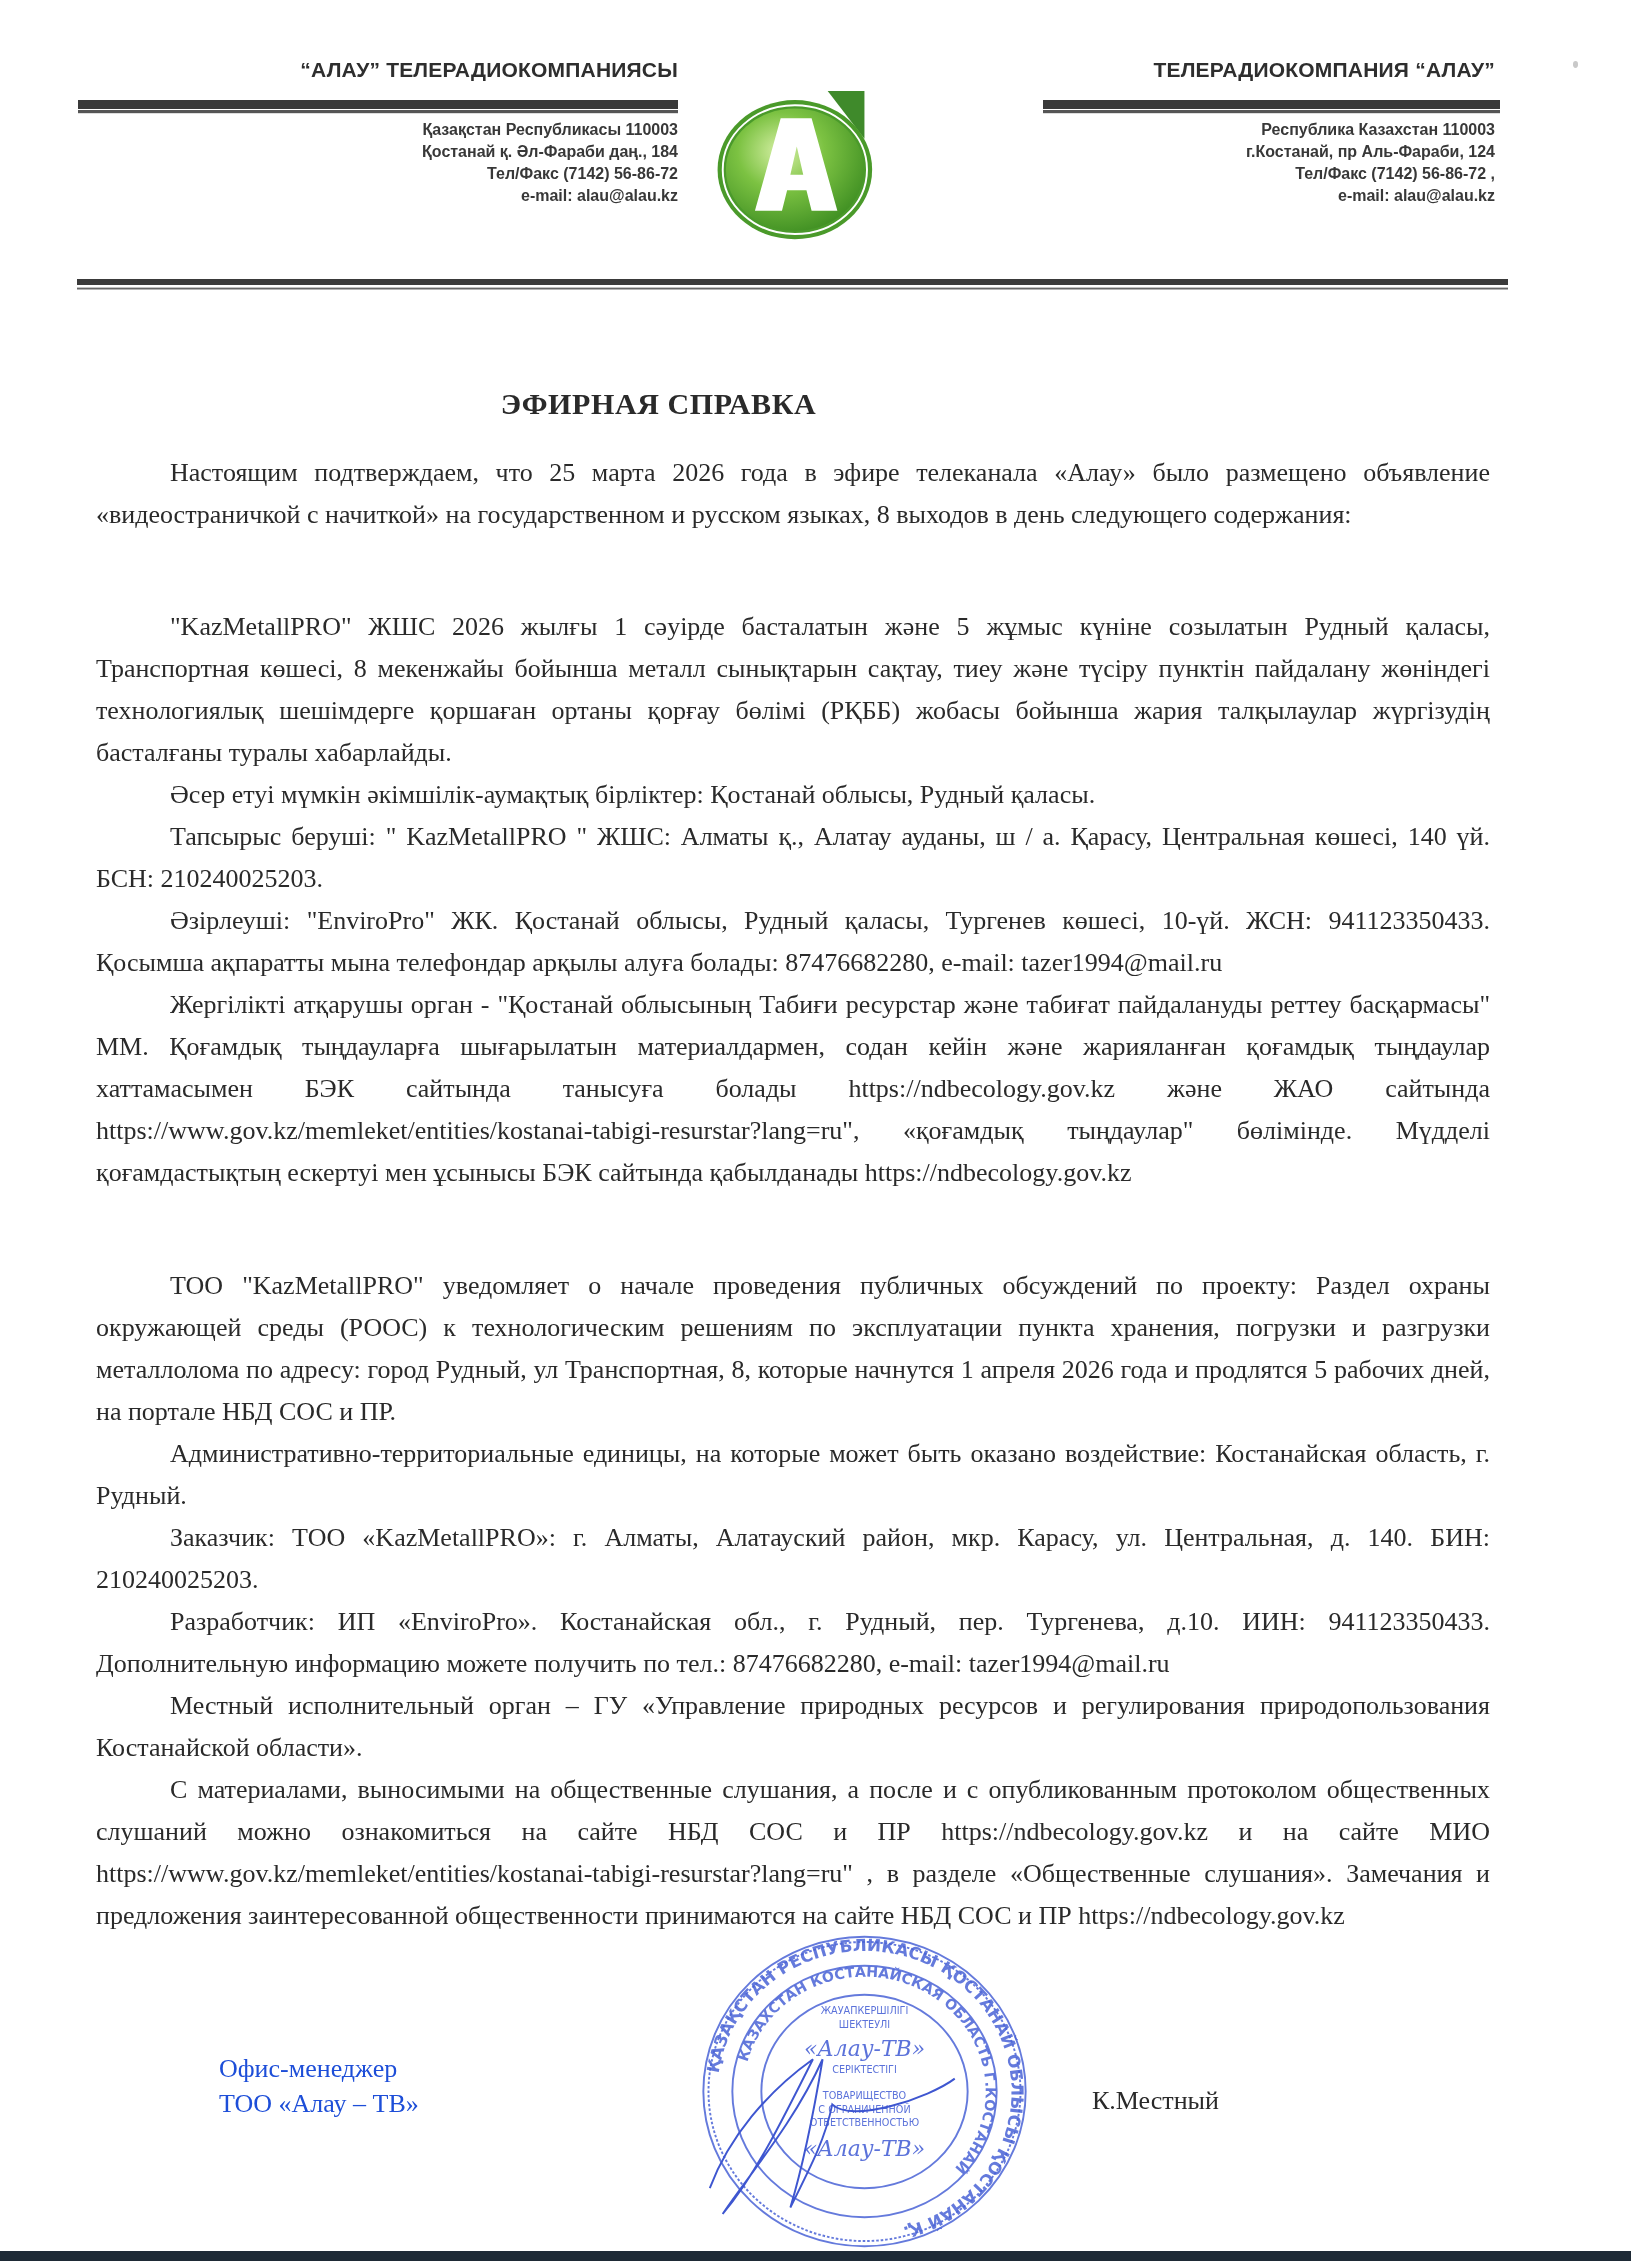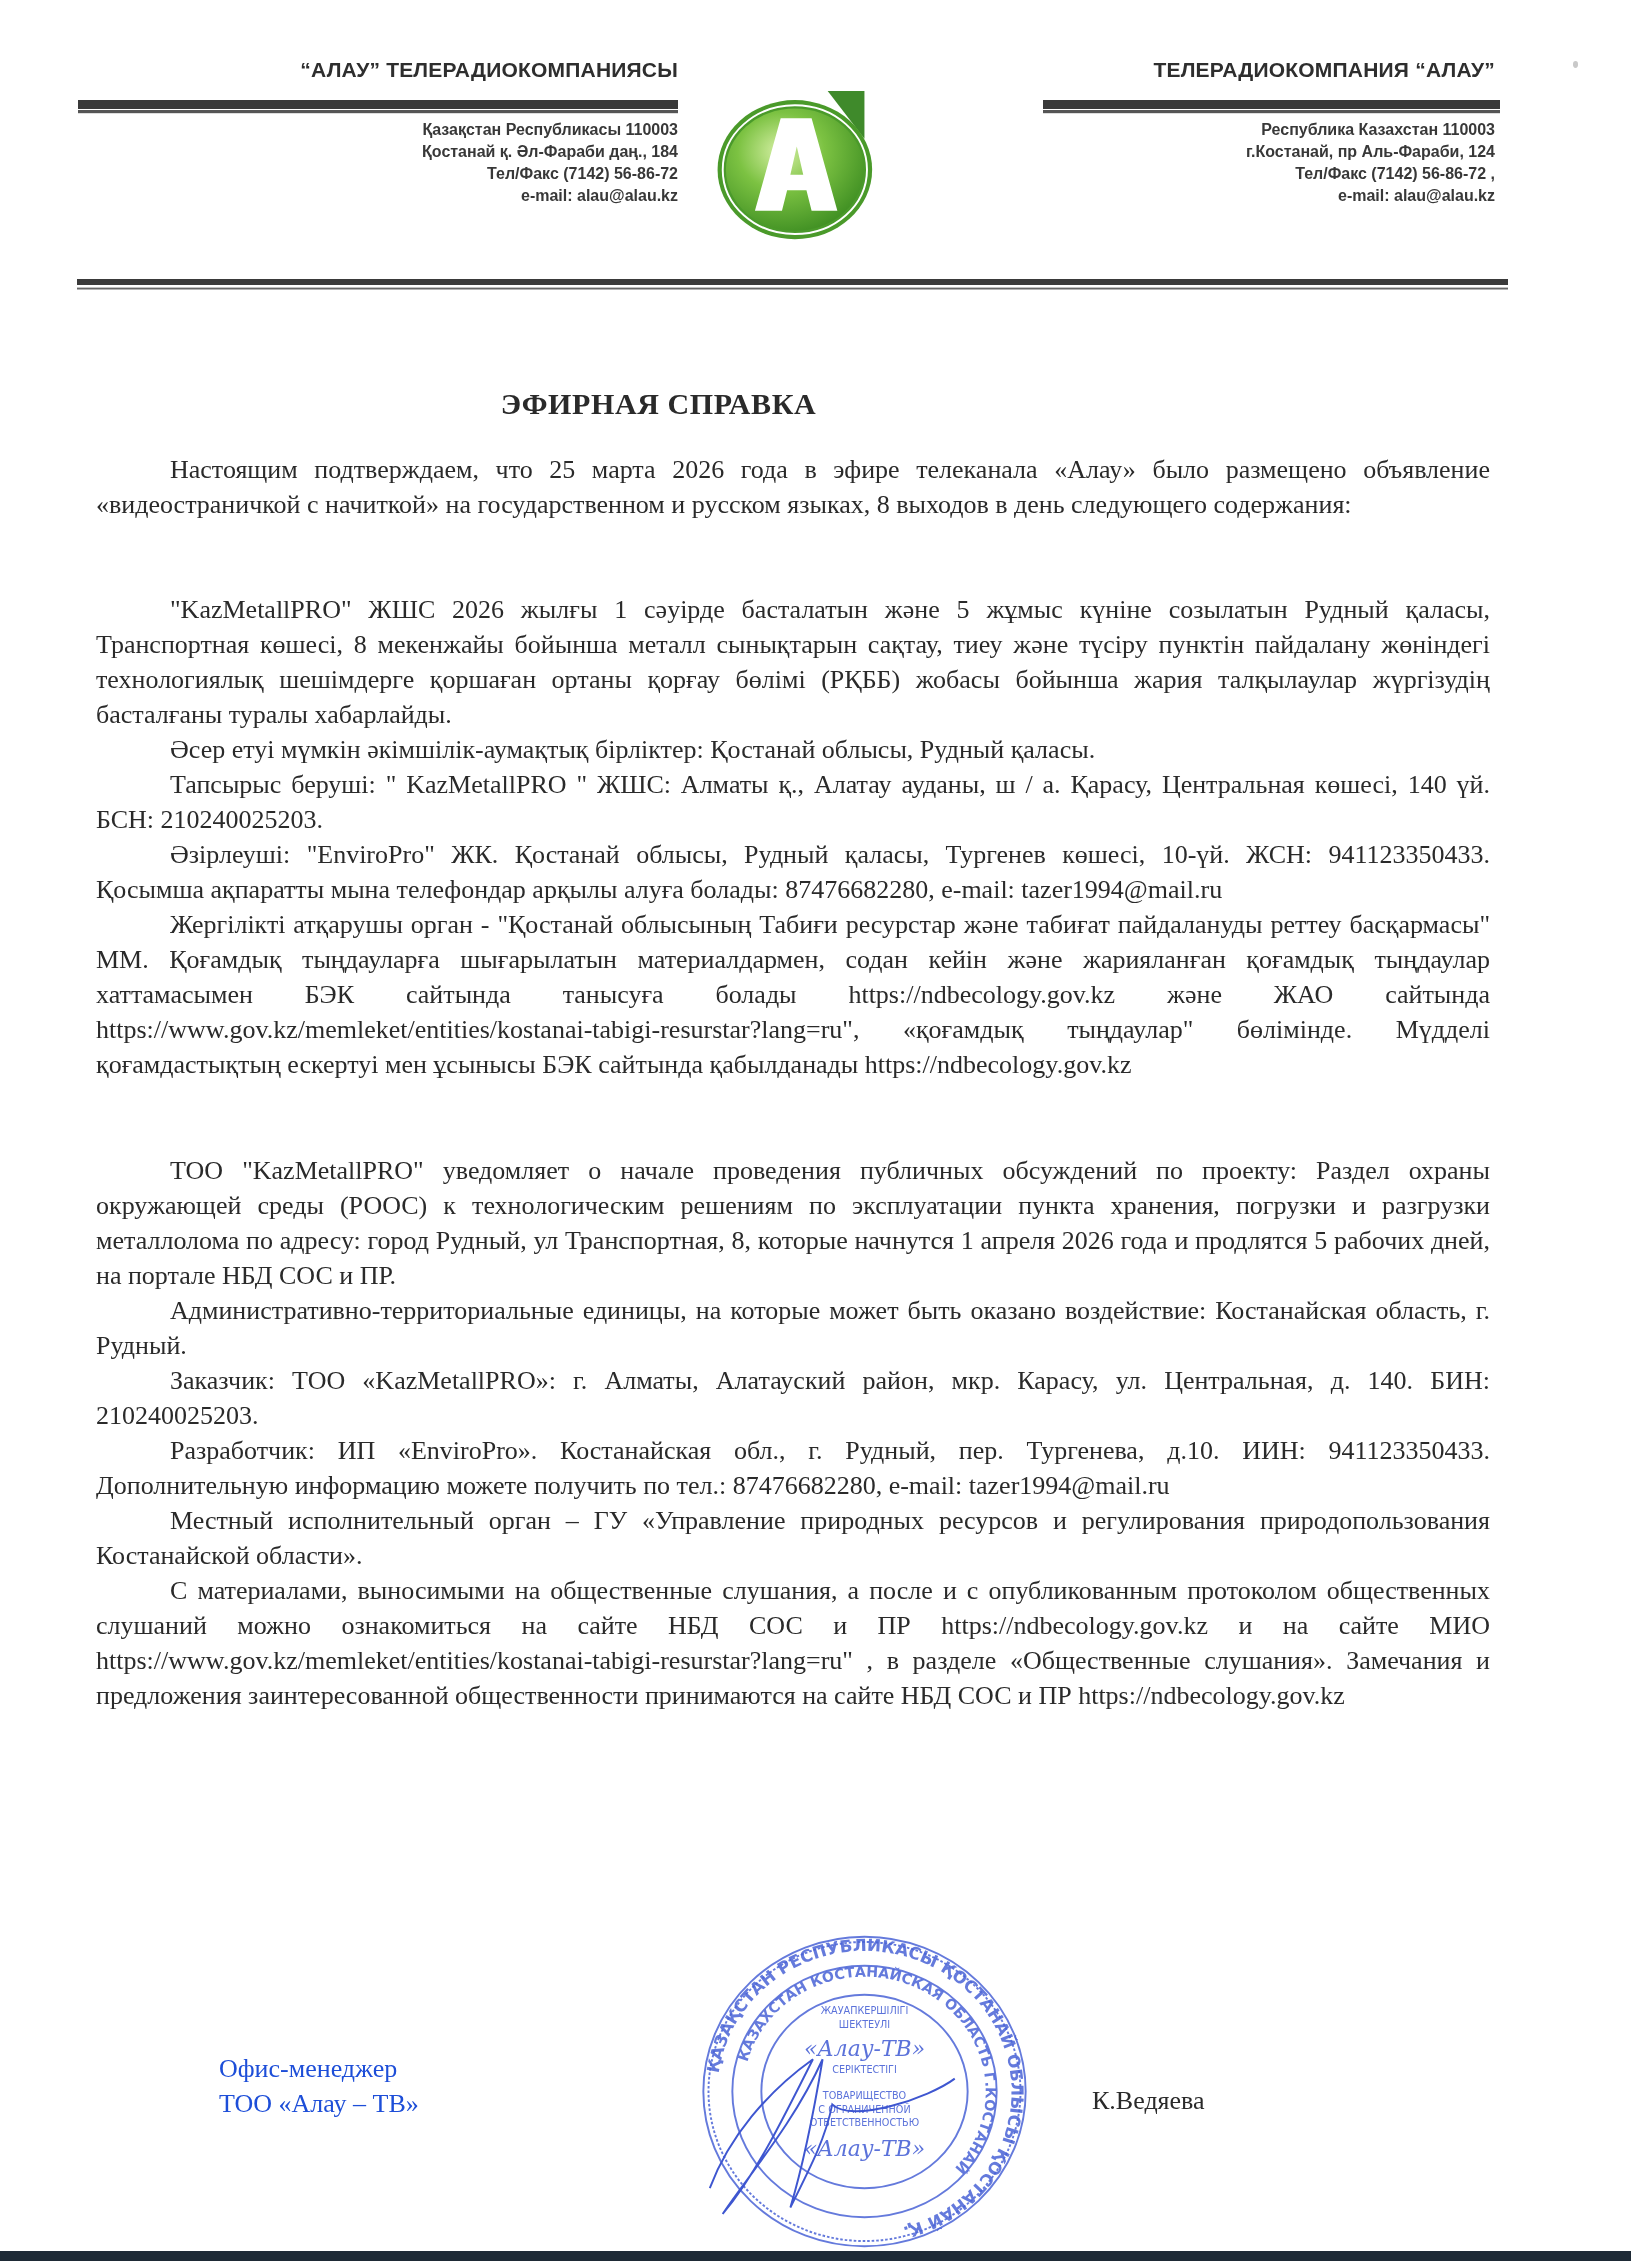--- a/index.html
+++ b/index.html
@@ -12,21 +12,21 @@
   .hdr-addr { font-family: "Liberation Sans", sans-serif; font-weight: bold; font-size: 16px; line-height: 22px; color: #383838; margin-top: 9px; }
   .hdr-left .hdr-rule { margin-left: -6.5px; }
   .hdr-right .hdr-rule { margin-right: -5.2px; }
 
   .logo { position: absolute; left: 715px; top: 87px; width: 161px; height: 155px; }
 
   .bottom-rule { position: absolute; left: 77px; right: 123px; top: 279px; height: 5.8px; background: #3a3a3a; box-shadow: 0 2.6px 0 #fff, 0 4.5px 0 #666; }
 
   .doc-title { position: absolute; left: 0; width: 1317px; top: 387px; text-align: center; font-weight: bold; font-size: 30px; letter-spacing: 0.6px; color: #2a2a2a; }
 
-  .body-text { position: absolute; left: 96px; width: 1394px; top: 452px; font-size: 26px; line-height: 35px; text-align: justify; color: #2a2a2a; }
+  .body-text { position: absolute; left: 96px; width: 1394px; top: 452px; font-size: 26px; line-height: 42px; text-align: justify; color: #2a2a2a; }
   .body-text p { margin: 0; text-indent: 74px; }
   .body-text .gap { height: 70px; }
   .body-text .gap2 { height: 71px; }
 
   .sig-left { position: absolute; left: 219px; top: 2051px; font-size: 26px; line-height: 35px; color: #1d4ed8; }
   .sig-right { position: absolute; left: 1092px; top: 2086px; font-size: 26px; color: #2a2a2a; }
 
   .stamp { position: absolute; left: 684px; top: 1930px; width: 361px; height: 323px; }
 
   .page-edge { position: absolute; left: 0; right: 0; bottom: 0; height: 10.3px; background: #1e2a36; }
@@ -91,21 +91,21 @@
   <p>Заказчик: ТОО «KazMetallPRO»: г. Алматы, Алатауский район, мкр. Карасу, ул. Центральная, д. 140. БИН: 210240025203.</p>
   <p>Разработчик: ИП «EnviroPro». Костанайская обл., г. Рудный, пер. Тургенева, д.10. ИИН: 941123350433. Дополнительную информацию можете получить по тел.: 87476682280, e-mail: tazer1994@mail.ru</p>
   <p>Местный исполнительный орган – ГУ «Управление природных ресурсов и регулирования природопользования Костанайской области».</p>
   <p>С материалами, выносимыми на общественные слушания, а после и с опубликованным протоколом общественных слушаний можно ознакомиться на сайте НБД СОС и ПР https://ndbecology.gov.kz и на сайте МИО https://www.gov.kz/memleket/entities/kostanai-tabigi-resurstar?lang=ru" , в разделе «Общественные слушания». Замечания и предложения заинтересованной общественности принимаются на сайте НБД СОС и ПР https://ndbecology.gov.kz</p>
 </div>
 
 <div class="sig-left">
   <div>Офис-менеджер</div>
   <div>ТОО «Алау – ТВ»</div>
 </div>
-<div class="sig-right">К.Ведяева</div>
+<div class="sig-right">К.Местный</div>
 
 <svg class="stamp" viewBox="0 0 560 500">
   <defs>
     <path id="outerArc" d="M280,250 m-228,0 a228,218 0 1,1 456,0 a228,218 0 1,1 -456,0"></path>
     <path id="innerArc" d="M280,250 m-188,0 a188,178 0 1,1 376,0 a188,178 0 1,1 -376,0"></path>
   </defs>
   <g fill="none" stroke="#4a63d6" stroke-width="3" opacity="0.85">
     <ellipse cx="280" cy="250" rx="250" ry="240"></ellipse>
     <ellipse cx="280" cy="250" rx="242" ry="232" stroke-dasharray="4 3"></ellipse>
     <ellipse cx="280" cy="250" rx="205" ry="195"></ellipse>

